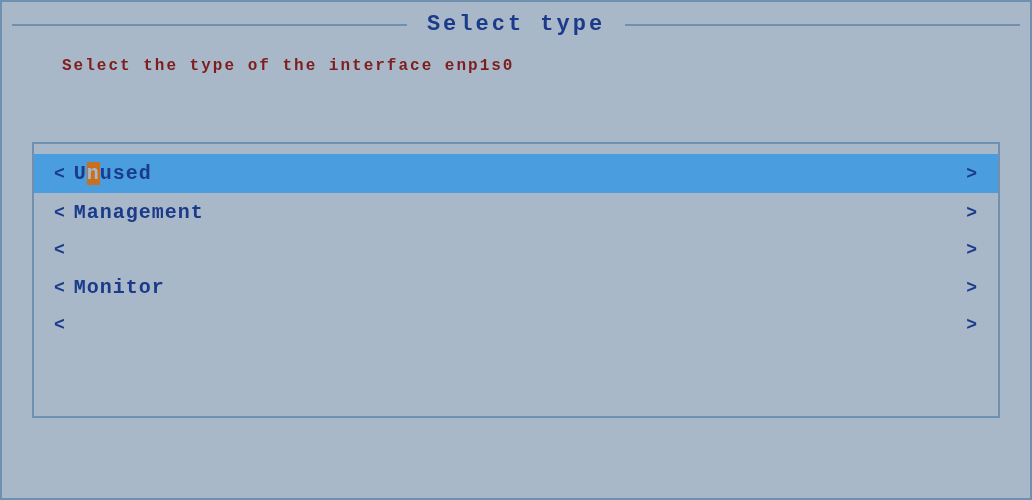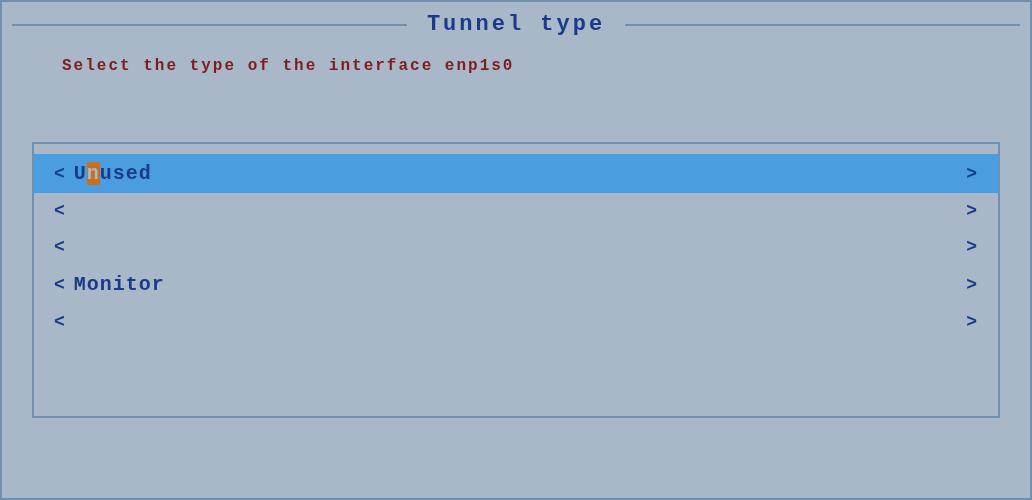--- a/index.html
+++ b/index.html
@@ -122,41 +122,42 @@
       color: #a8b8c8;
     }
   </style>
 </head>
 <body>
 
 <div class="outer-container">
 
   <div class="title-bar">
     <div class="title-line"></div>
-    <span class="title-text">Tunnel  type</span>
+    <span class="title-text">Select  type</span>
     <div class="title-line"></div>
   </div>
 
   <div class="subtitle">Select  the  type  of  the  interface  enp1s0</div>
 
   <div class="list-container">
 
     <div class="list-item selected">
       <div class="left-part">
         <span class="left-arrow">&lt;</span>
         <span>
           U<span class="highlighted-char">n</span>used
         </span>
       </div>
       <span class="right-arrow">&gt;</span>
     </div>
 
     <div class="list-item">
       <div class="left-part">
         <span class="left-arrow">&lt;</span>
+        <span>Management</span>
       </div>
       <span class="right-arrow">&gt;</span>
     </div>
 
     <div class="list-item">
       <div class="left-part">
         <span class="left-arrow">&lt;</span>
       </div>
       <span class="right-arrow">&gt;</span>
     </div>

